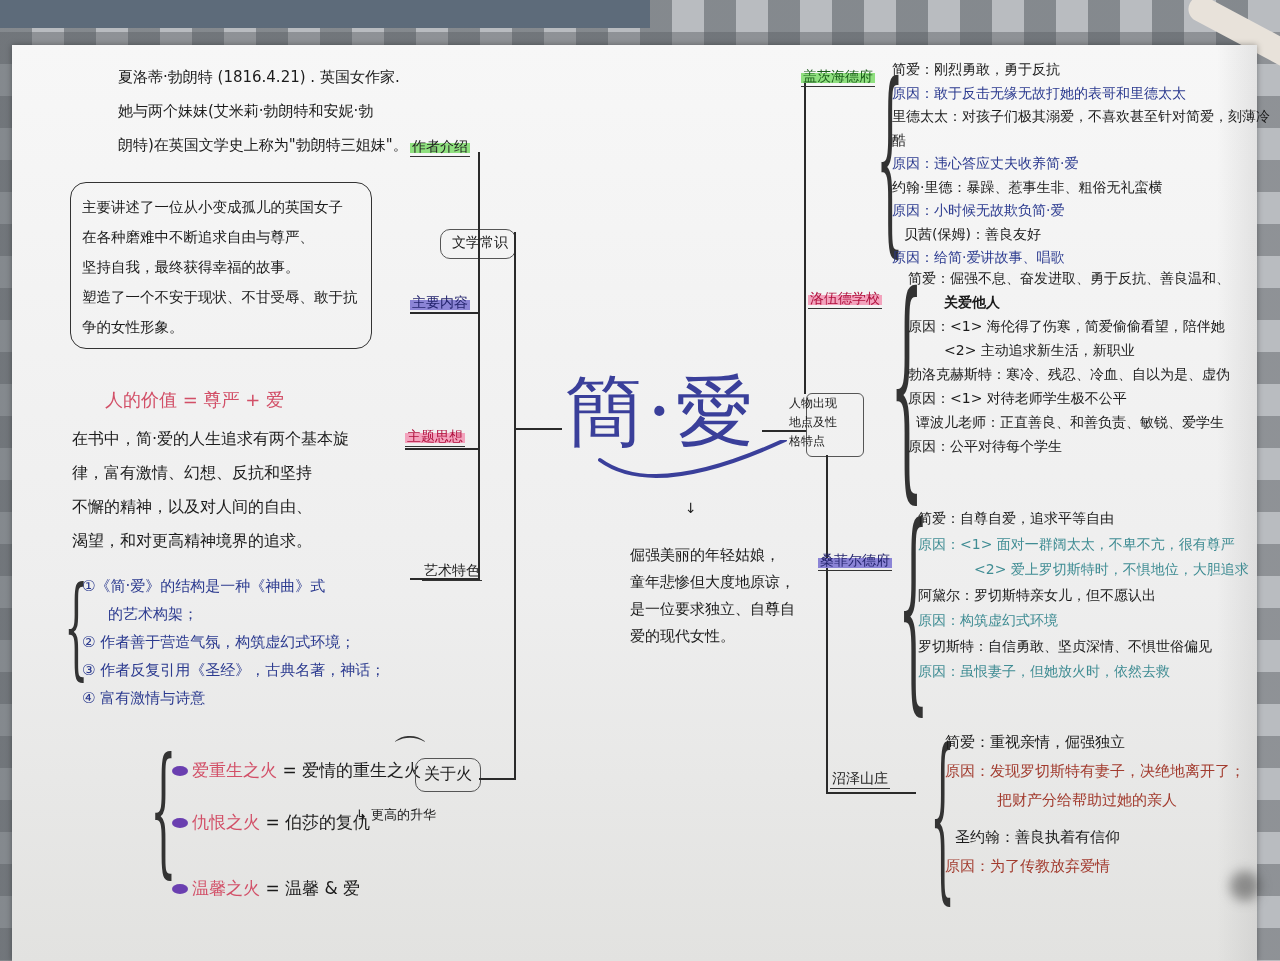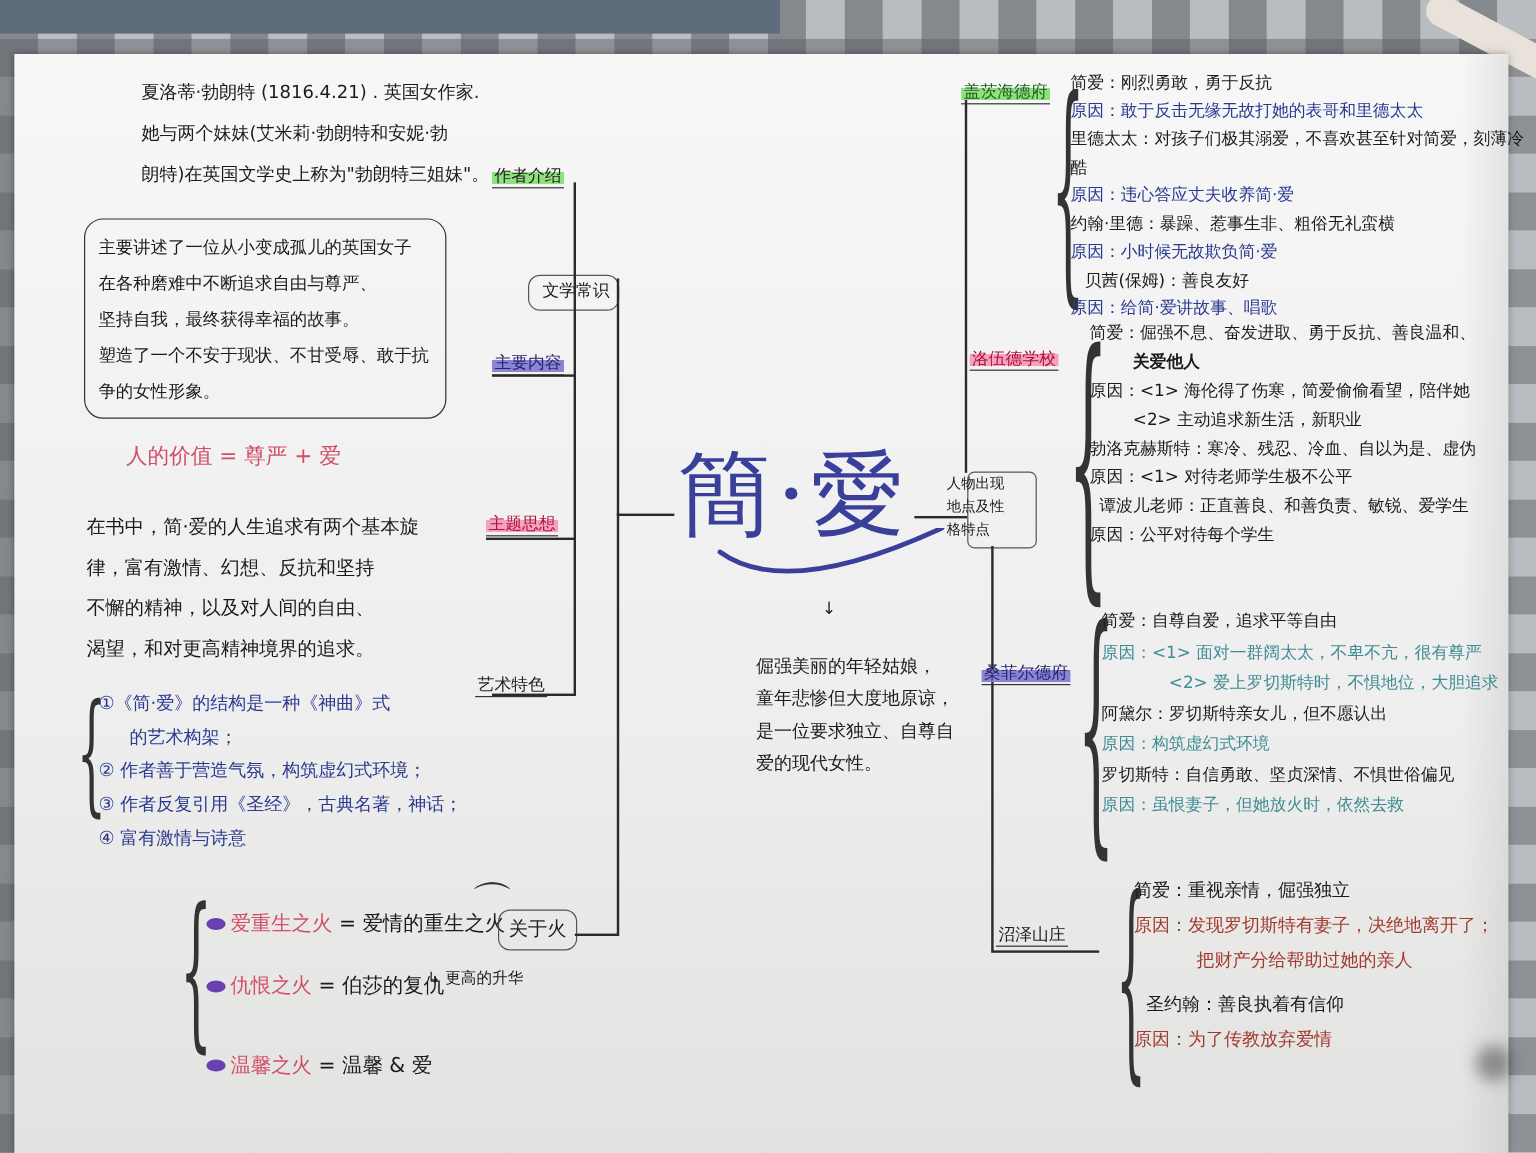--- a/index.html
+++ b/index.html
@@ -55,35 +55,35 @@
 <div class="label hl-green" style="left:410px;top:138px;">作者介绍</div>
 
 <div class="box" style="left:70px;top:182px;width:300px;height:165px;border-radius:16px;border-color:#333;"></div>
 <div class="blk" style="left:82px;top:192px;font-size:14.5px;line-height:30px;">
   <div>主要讲述了一位从小变成孤儿的英国女子</div>
   <div>在各种磨难中不断追求自由与尊严、</div>
   <div>坚持自我，最终获得幸福的故事。</div>
   <div>塑造了一个不安于现状、不甘受辱、敢于抗</div>
   <div>争的女性形象。</div>
 </div>
-<div class="hw pinktxt" style="left:105px;top:368px;font-size:18px;">人的价值 = 尊严 + 爱</div>
+<div class="hw pinktxt" style="left:105px;top:388px;font-size:18px;">人的价值 = 尊严 + 爱</div>
 <div class="label hl-purple" style="left:410px;top:294px;">主要内容</div>
 
 <div class="box" style="left:440px;top:229px;width:74px;height:28px;"></div>
 <div class="hw" style="left:452px;top:234px;font-size:14px;">文学常识</div>
 
 <div class="blk" style="left:72px;top:422px;font-size:16px;line-height:34px;">
   <div>在书中，简·爱的人生追求有两个基本旋</div>
   <div>律，富有激情、幻想、反抗和坚持</div>
   <div>不懈的精神，以及对人间的自由、</div>
   <div>渴望，和对更高精神境界的追求。</div>
 </div>
 <div class="label hl-pink" style="left:405px;top:428px;">主题思想</div>
 
-<div class="label" style="left:396px;top:562px;">艺术特色</div>
+<div class="label" style="left:422px;top:562px;">艺术特色</div>
 <div class="brace" style="left:64px;top:572px;font-size:110px;transform:scaleX(.35);transform-origin:left top;">{</div>
 <div class="blk blue" style="left:82px;top:572px;font-size:15px;line-height:28px;">
   <div>①《简·爱》的结构是一种《神曲》式</div>
   <div style="padding-left:26px;">的艺术构架；</div>
   <div>② 作者善于营造气氛，构筑虚幻式环境；</div>
   <div>③ 作者反复引用《圣经》，古典名著，神话；</div>
   <div>④ 富有激情与诗意</div>
 </div>
 
 <div class="brace" style="left:150px;top:740px;font-size:140px;transform:scaleX(.3);transform-origin:left top;">{</div>

